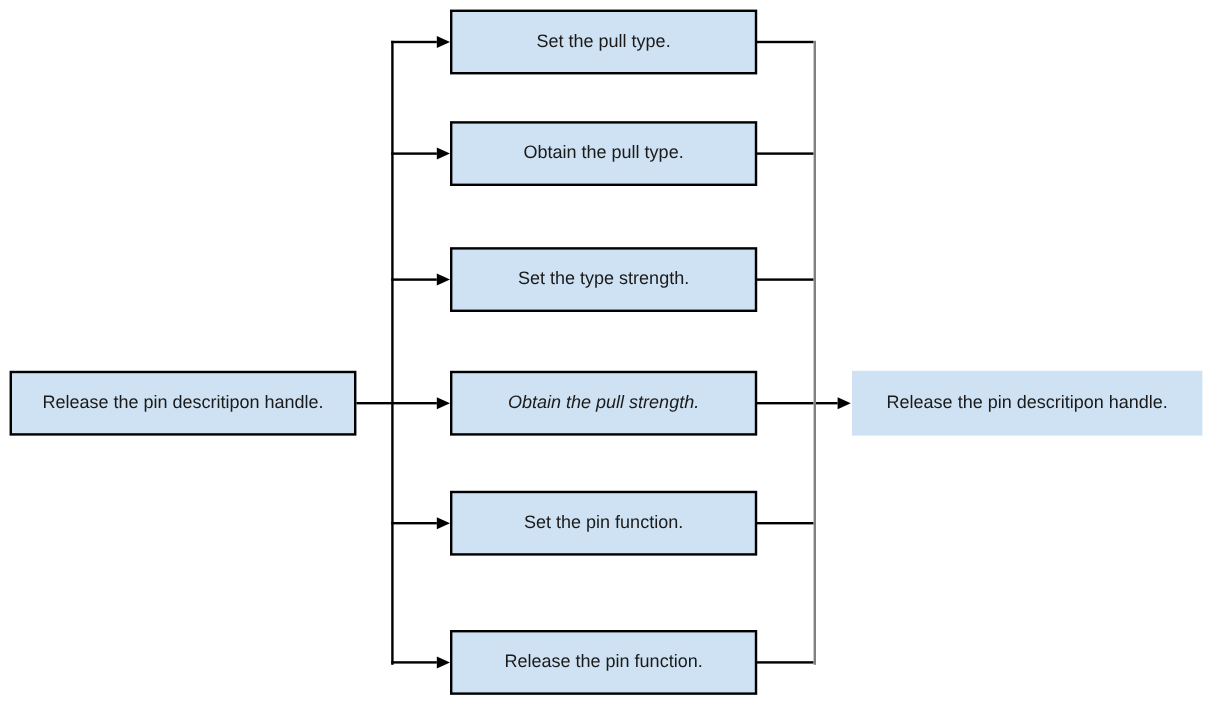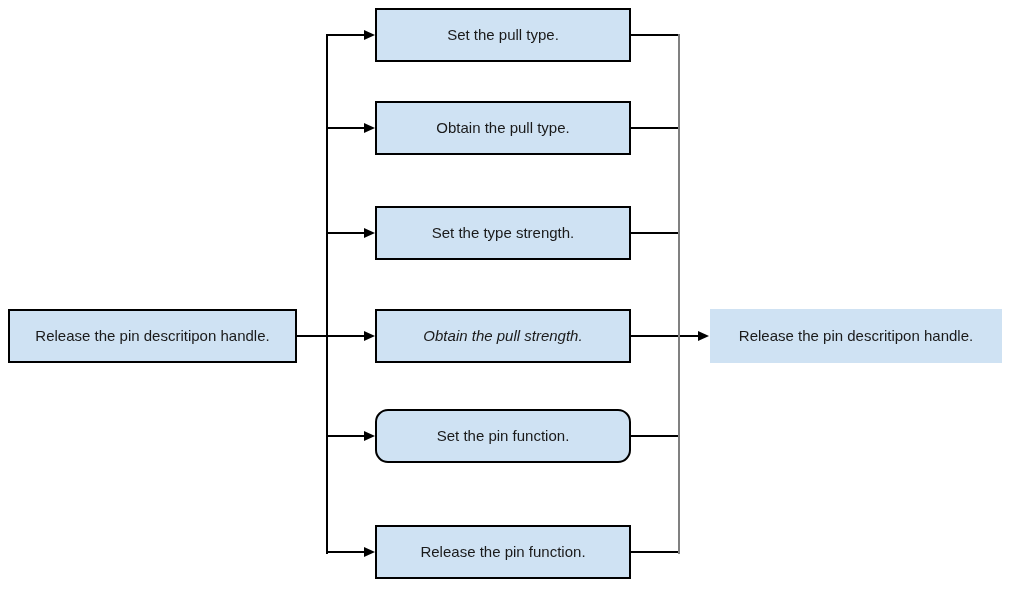--- a/index.html
+++ b/index.html
@@ -53,21 +53,21 @@
   </div>
   <div class="node" style="left:375px;top:8px;width:256px;height:54px;">
     <span>Set the pull type.</span>
   </div>
   <div class="node" style="left:375px;top:206px;width:256px;height:54px;">
     <span>Set the type strength.</span>
   </div>
   <div class="node" style="left:375px;top:309px;width:256px;height:54px;font-style:italic;">
     <span>Obtain the pull strength.</span>
   </div>
-  <div class="node" style="left:375px;top:409px;width:256px;height:54px;border-radius:13px;">
+  <div class="node" style="left:375px;top:409px;width:256px;height:54px;">
     <span>Set the pin function.</span>
   </div>
   <div class="node" style="left:375px;top:525px;width:256px;height:54px;">
     <span>Release the pin function.</span>
   </div>
 
   <div class="node borderless" style="left:710px;top:309px;width:292px;height:54px;">
     <span>Release the pin descritipon handle.</span>
   </div>
 

